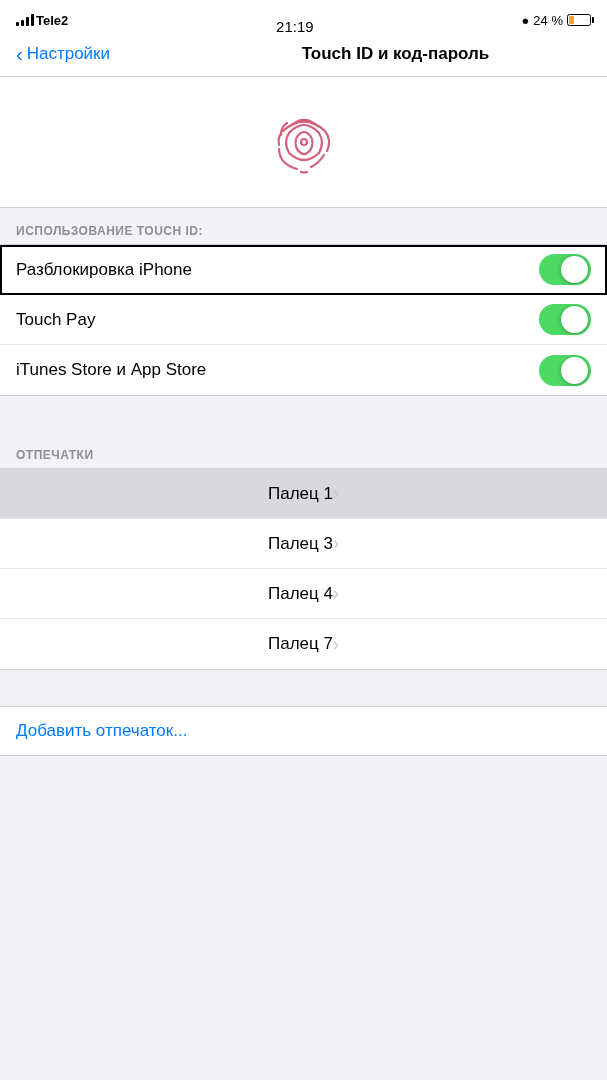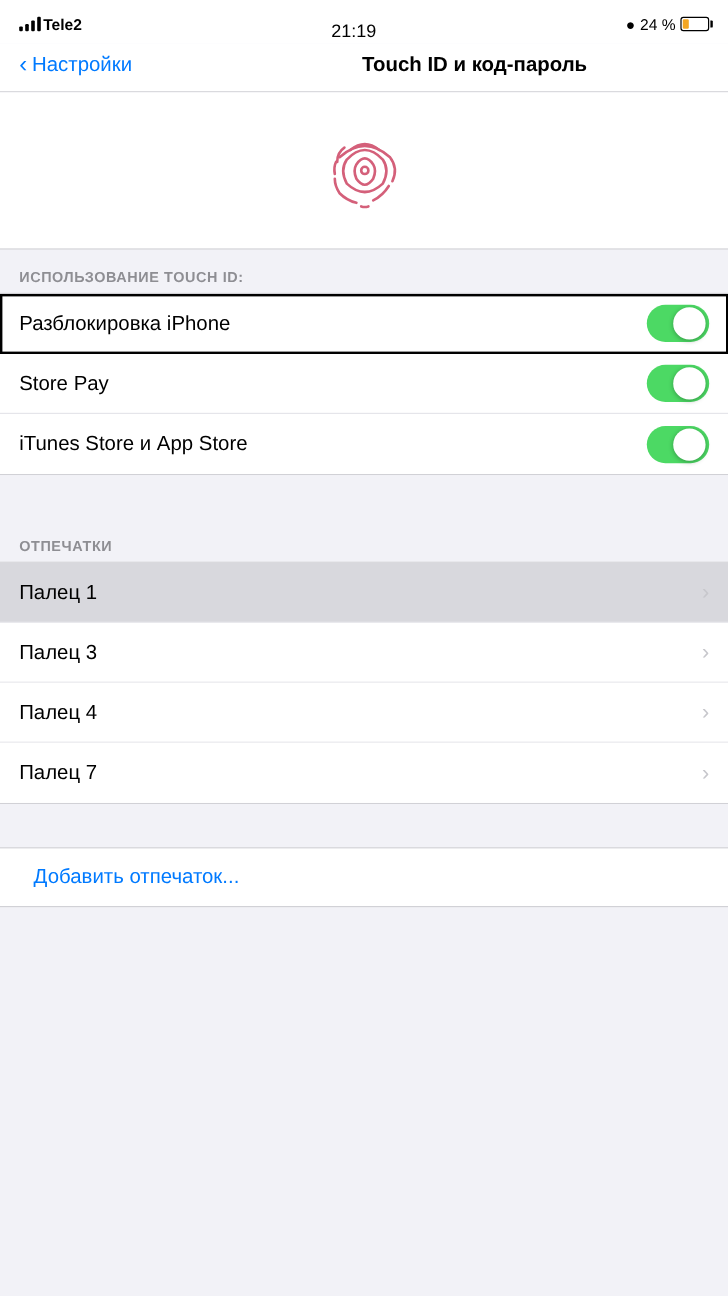--- a/index.html
+++ b/index.html
@@ -194,21 +194,21 @@
     
     .fingerprint-group {
       background: #fff;
       border-top: 1px solid #d1d1d6;
       border-bottom: 1px solid #d1d1d6;
     }
 
     .nav-row {
       display: flex;
       align-items: center;
-      justify-content: space-between;
+      justify-content: center;
       padding: 12px 16px;
       border-bottom: 1px solid #e5e5ea;
       background: #fff;
       min-height: 50px;
       cursor: pointer;
     }
     .nav-row:last-child {
       border-bottom: none;
     }
     .nav-row.highlighted {
@@ -217,21 +217,21 @@
     .chevron-right {
       color: #c7c7cc;
       font-size: 18px;
       font-weight: 300;
     }
 
     
     .add-fingerprint-row {
       display: flex;
       align-items: center;
-      padding: 12px 28px;
+      padding: 12px 16px;
       background: #fff;
       min-height: 50px;
       border-top: 1px solid #d1d1d6;
       border-bottom: 1px solid #d1d1d6;
       margin-top: 36px;
     }
     .add-fingerprint-label {
       font-size: 17px;
       color: #007aff;
       cursor: pointer;
@@ -298,21 +298,21 @@
   <div class="section-label">ИСПОЛЬЗОВАНИЕ TOUCH ID:</div>
 
   <div class="settings-group">
 
     <div class="settings-row highlighted">
       <span class="row-label">Разблокировка iPhone</span>
       <div class="toggle"></div>
     </div>
 
     <div class="settings-row">
-      <span class="row-label">Store Pay</span>
+      <span class="row-label">Touch Pay</span>
       <div class="toggle"></div>
     </div>
 
     <div class="settings-row">
       <span class="row-label">iTunes Store и App Store</span>
       <div class="toggle"></div>
     </div>
 
   </div>
 

